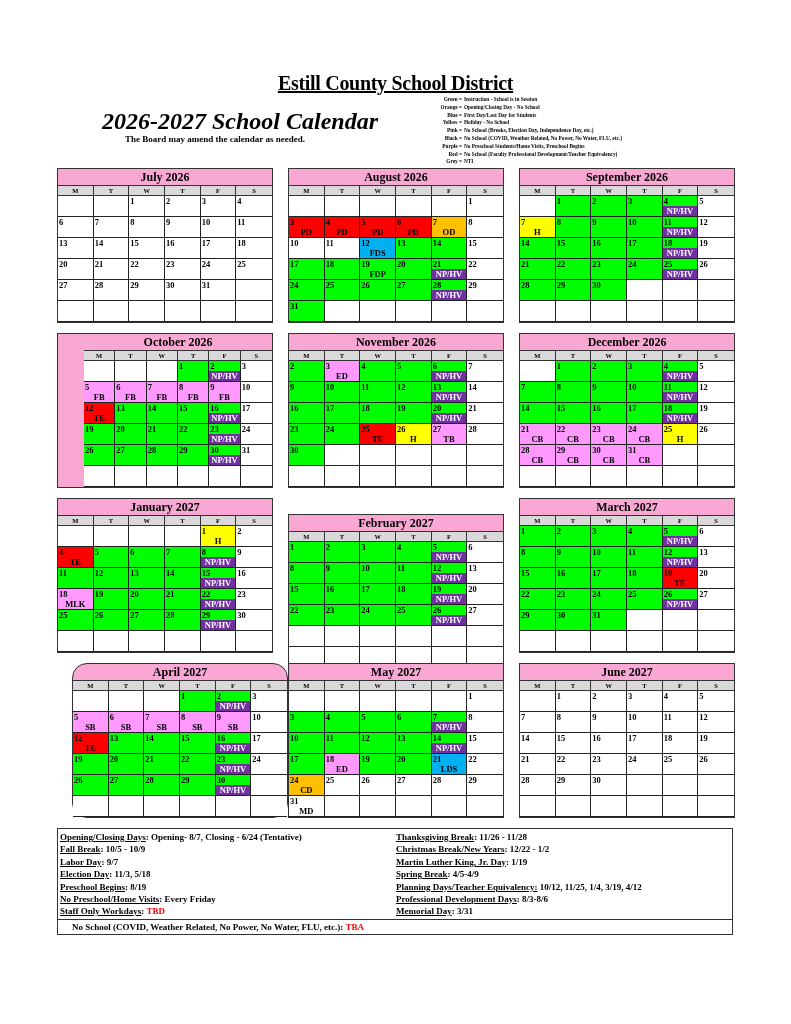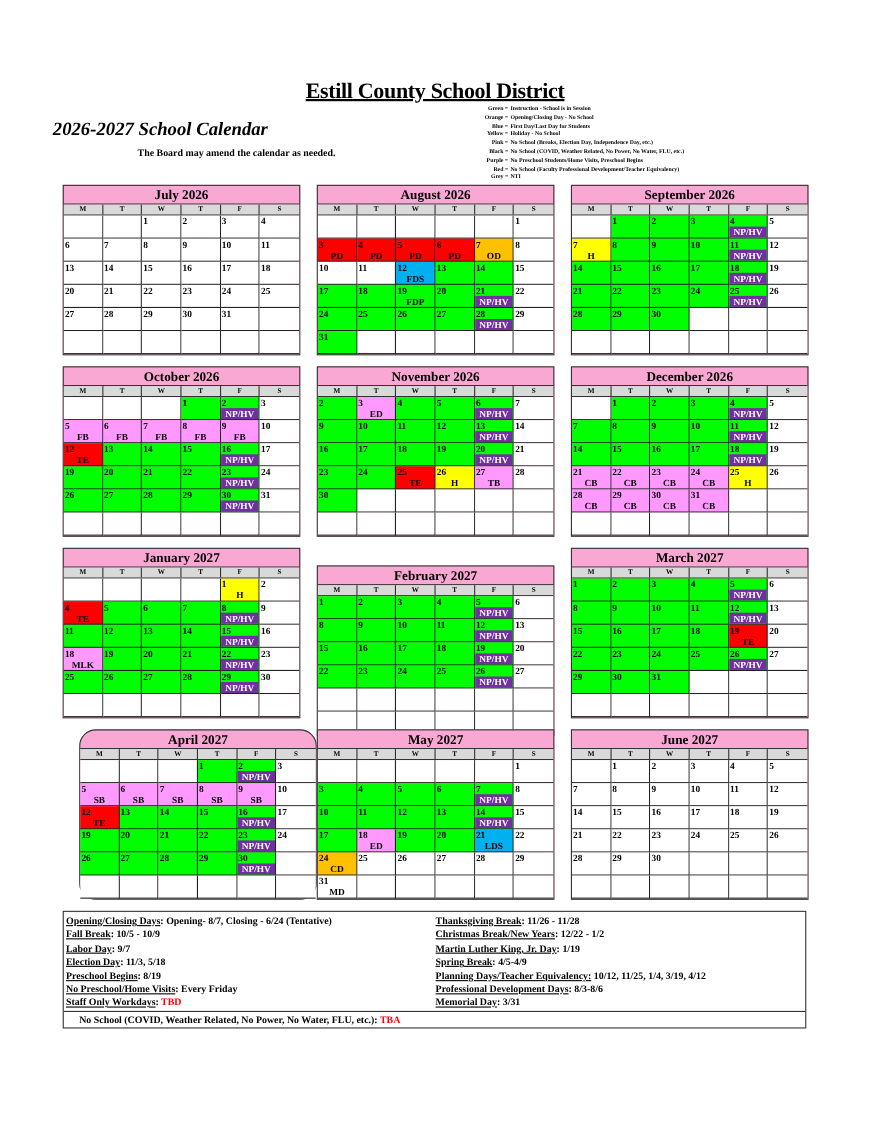--- a/index.html
+++ b/index.html
@@ -1,19 +1,19 @@
 <!DOCTYPE html>
 <html><head>
 <meta charset="utf-8">
 <style>
   html, body { margin: 0; padding: 0; background: #ffffff; }
   body { width: 791px; height: 1024px; position: relative; overflow: hidden; font-family: "Liberation Serif", serif; color: #000; }
-  .district { position: absolute; left: 0; width: 791px; top: 72px; text-align: center; font-size: 20px; font-weight: bold; }
+  .district { position: absolute; left: 0; width: 791px; top: 72px; text-align: center; font-size: 20px; font-weight: bold; text-decoration: underline; }
   .district span { text-decoration: underline; text-decoration-thickness: 2px; font-family: "Liberation Sans Narrow","Liberation Serif", serif; letter-spacing: -0.3px; }
-  .subtitle { position: absolute; left: 48px; width: 310px; top: 108px; text-align: left; font-size: 17px; font-weight: bold; font-style: italic; }
+  .subtitle { position: absolute; left: 68px; width: 310px; top: 108px; text-align: right; font-size: 24px; font-weight: bold; font-style: italic; }
   .amend { position: absolute; left: 60px; width: 310px; top: 134px; text-align: center; font-size: 9px; font-weight: bold; }
   .legend { position: absolute; left: 392px; top: 96px; font-size: 5.3px; font-weight: bold; line-height: 7.8px; }
   .legend .row { display: flex; }
   .legend .k { width: 70px; text-align: right; padding-right: 2px; }
 
   .month { position: absolute; width: 216px; border: 1.5px solid #333; background: #f9a8d4; box-sizing: border-box; }
   .month .mtitle { height: 16px; line-height: 16px; text-align: center; font-size: 12px; font-weight: bold; border-bottom: 1px solid #333; }
   .month .dow { display: grid; grid-template-columns: repeat(6, 1fr); background: #d9d9d9; height: 9px; border-bottom: 1px solid #333; }
   .month .dow div { font-size: 6.5px; font-weight: bold; text-align: center; line-height: 9px; border-right: 1px solid #333; }
   .month .dow div:last-child { border-right: none; }
@@ -225,21 +225,21 @@
         <div class="cell c-white"></div>
         <div class="cell c-white"></div>
         <div class="cell c-white"></div>
         <div class="cell c-white"></div>
         <div class="cell c-white"></div>
         <div class="cell c-white"></div>
         <div class="cell c-white"></div>
         <div class="cell c-white"></div>
       </div>
     </div>
-    <div class="month" style="left: 57px; top: 333px;">
+    <div class="month" style="left: 57px; top: 333px; padding-left: 26px;">
       <div class="mtitle">October 2026</div>
       <div class="dow">
         <div>M</div>
         <div>T</div>
         <div>W</div>
         <div>T</div>
         <div>F</div>
         <div>S</div>
       </div>
       <div class="grid">

